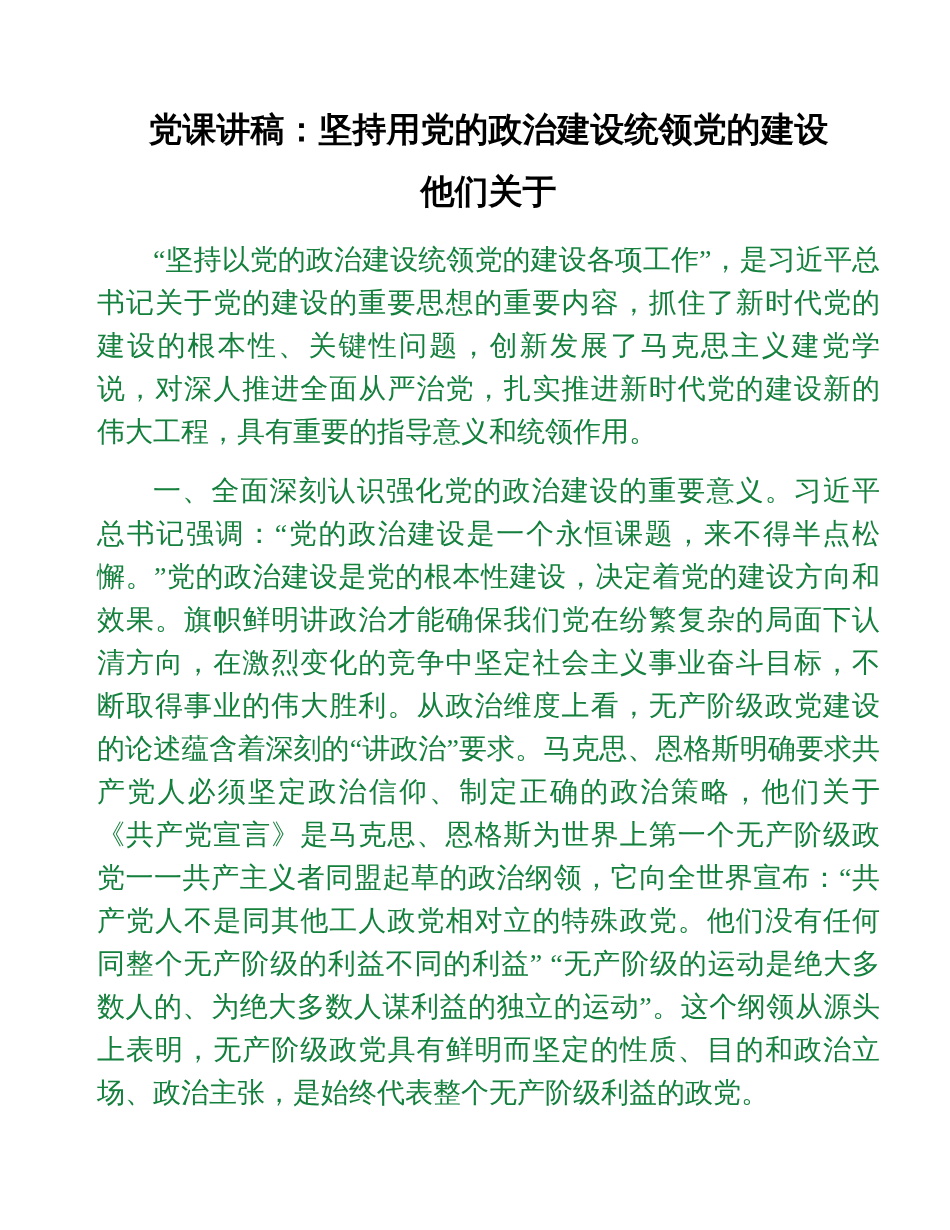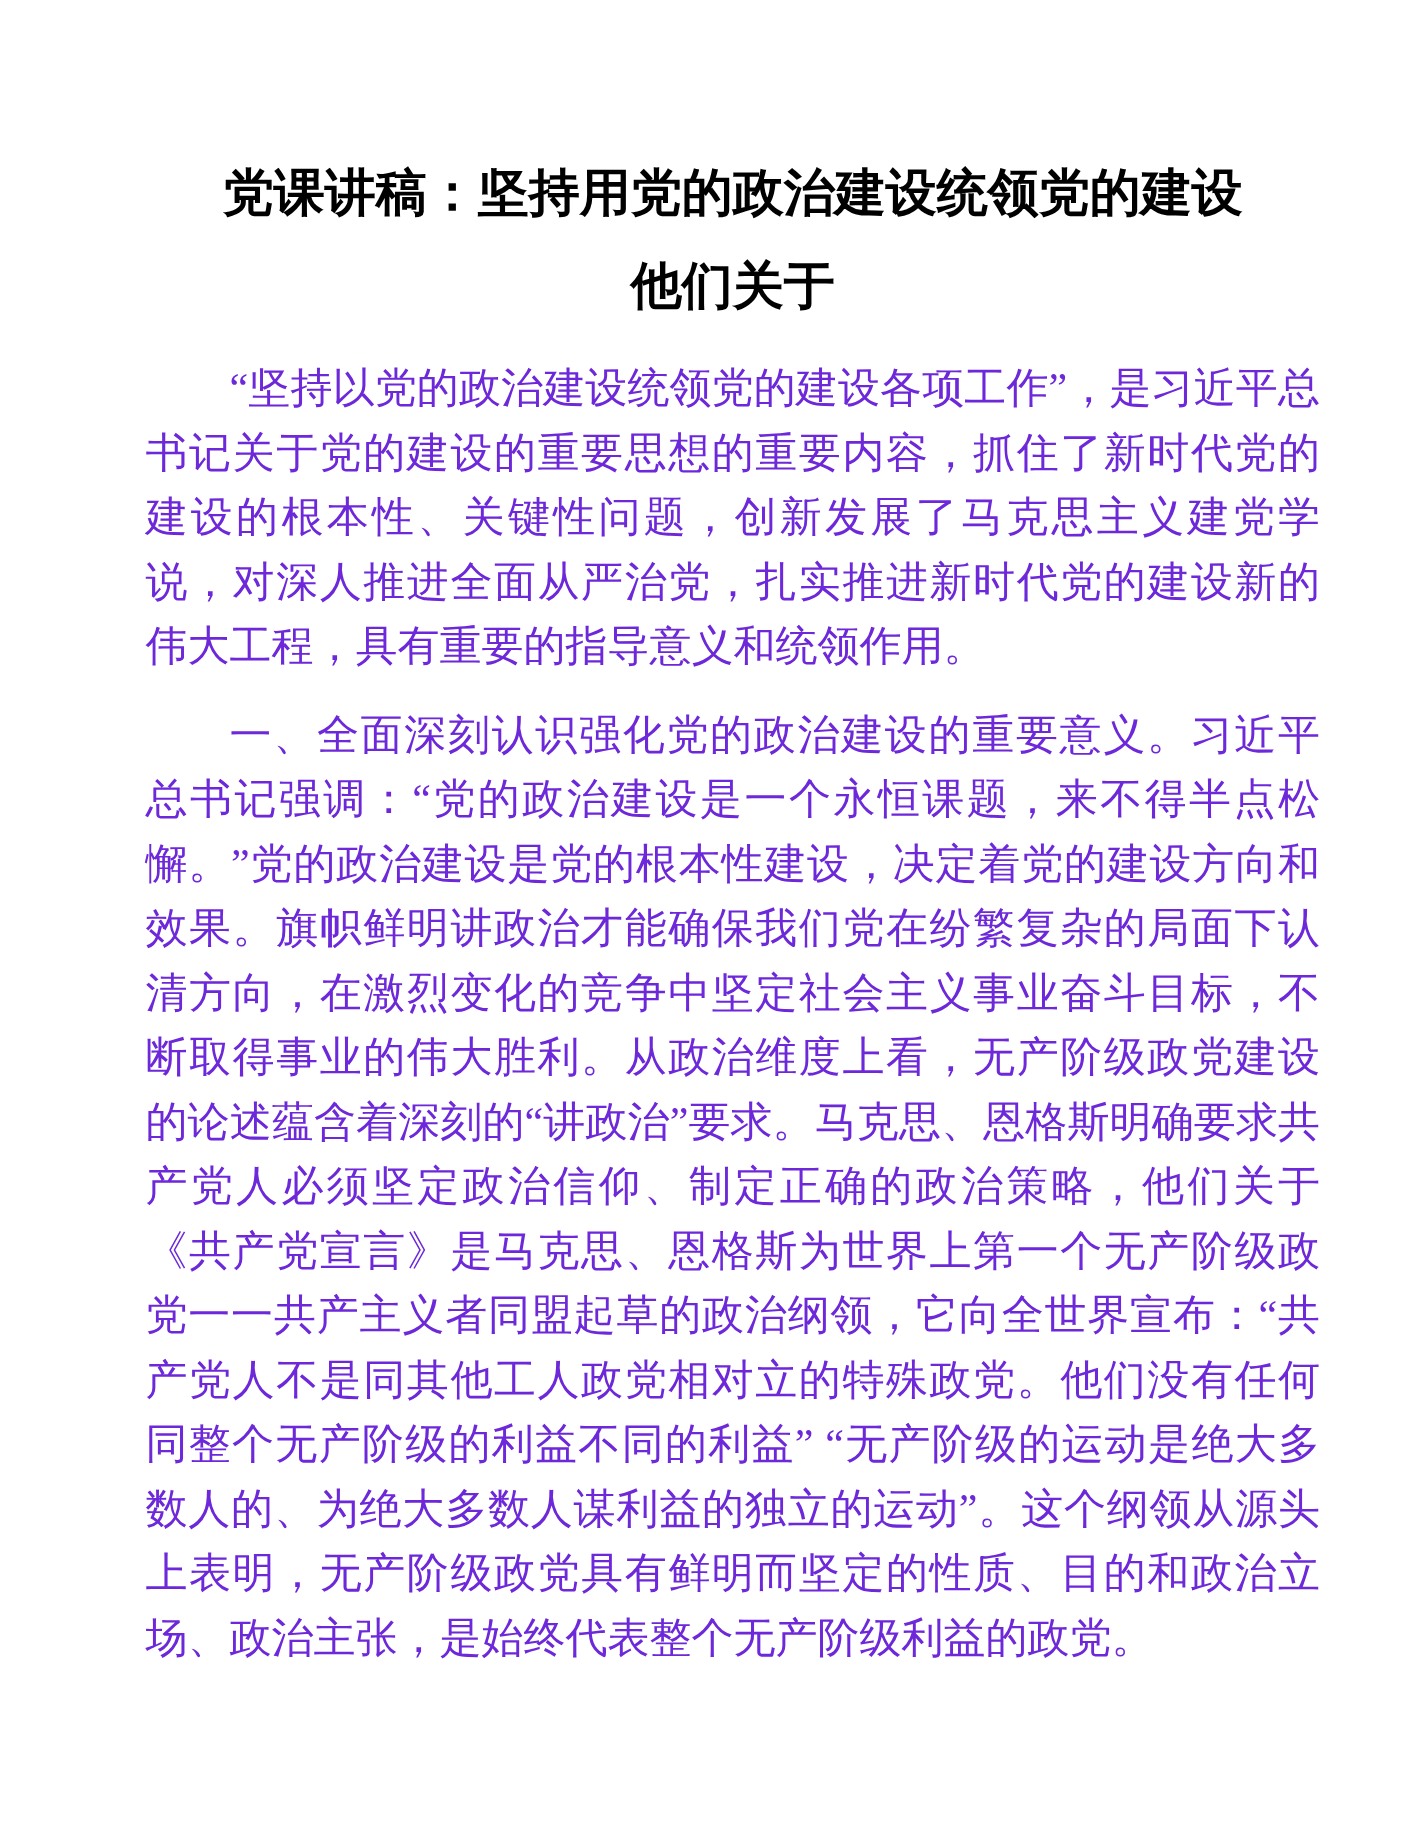--- a/index.html
+++ b/index.html
@@ -34,21 +34,21 @@
       display: block;
     }
     .body-para {
       font-family: "Liberation Serif", "DejaVu Serif", serif;
       font-size: 28px;
       line-height: 43px;
       text-align: justify;
       text-justify: inter-ideograph;
       text-indent: 2em;
       margin: 16px 0 10px 0;
-      color: #6d28d9;
+      color: #15803d;
       word-break: break-all;
     }
   </style>
 </head>
 <body>
 
 <div class="page">
   <h1 class="doc-title">
     <span class="t-line">党课讲稿：坚持用党的政治建设统领党的建设</span>
     <span class="t-line">他们关于</span>

